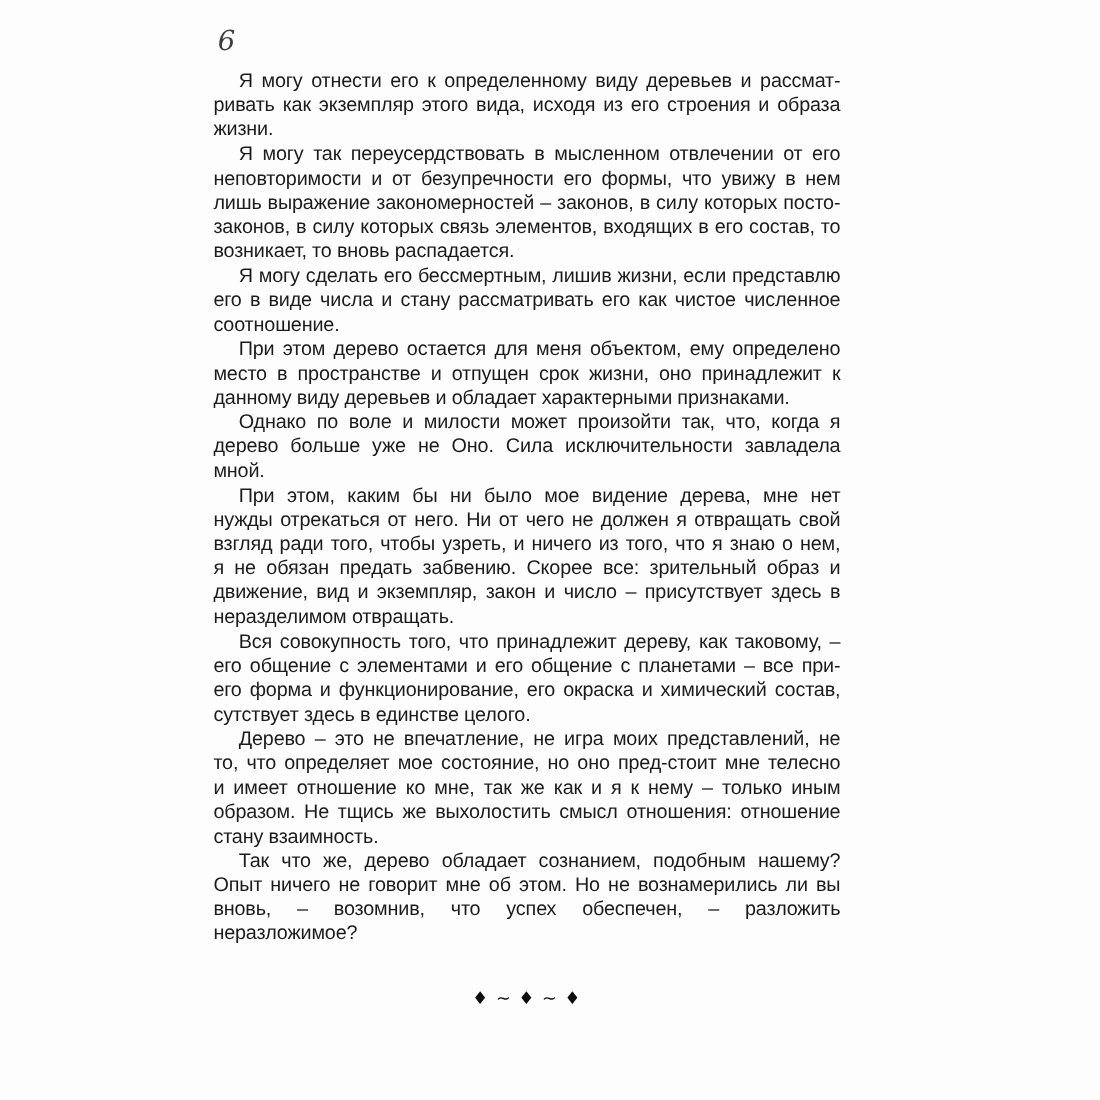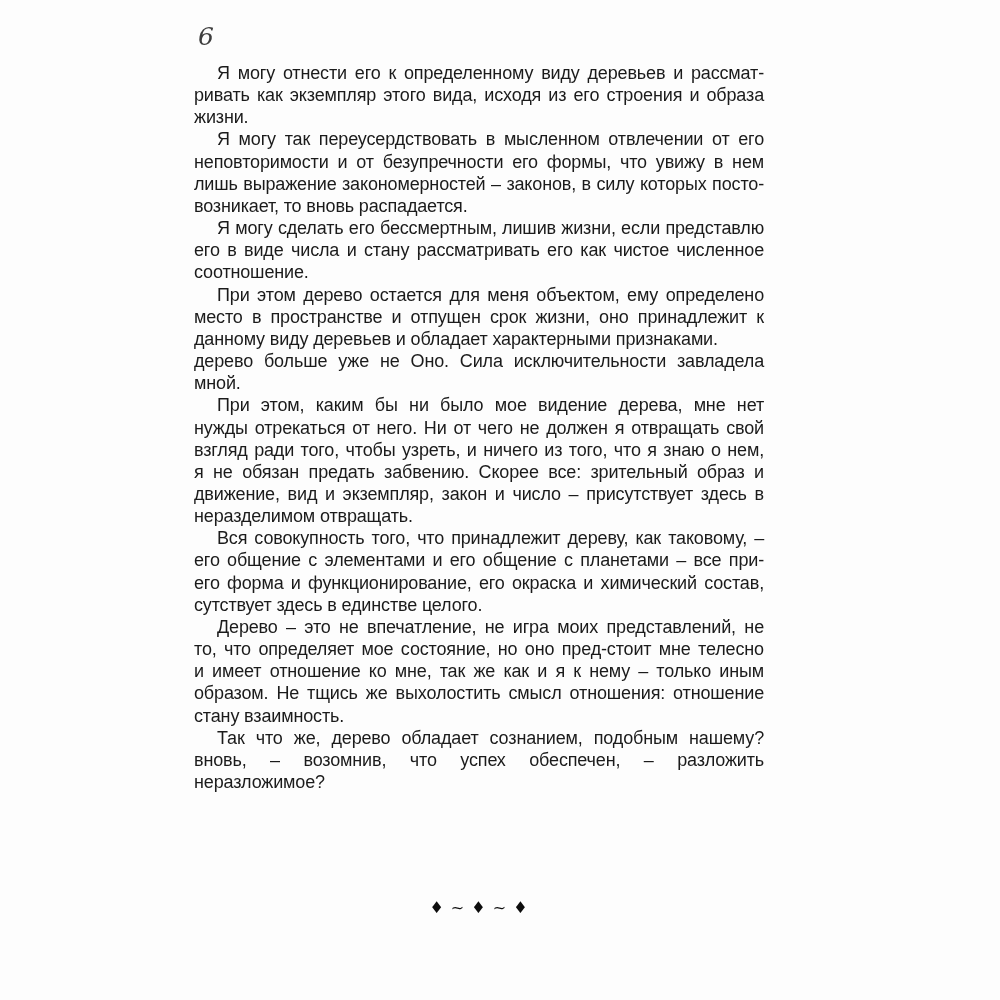--- a/index.html
+++ b/index.html
@@ -71,33 +71,35 @@
   <div class="text-block">
       <div class="paragraph">
         <div class="line para-start">Я могу отнести его к определенному виду деревьев и рассмат-</div>
         <div class="line">ривать как экземпляр этого вида, исходя из его строения и образа</div>
         <div class="line para-end">жизни.</div>
       </div>
       <div class="paragraph">
         <div class="line para-start">Я могу так переусердствовать в мысленном отвлечении от его</div>
         <div class="line">неповторимости и от безупречности его формы, что увижу в нем</div>
         <div class="line">лишь выражение закономерностей – законов, в силу которых посто-</div>
+        <div class="line">законов, в силу которых связь элементов, входящих в его состав, то</div>
         <div class="line para-end">возникает, то вновь распадается.</div>
       </div>
       <div class="paragraph">
         <div class="line para-start">Я могу сделать его бессмертным, лишив жизни, если представлю</div>
         <div class="line">его в виде числа и стану рассматривать его как чистое численное</div>
         <div class="line para-end">соотношение.</div>
       </div>
       <div class="paragraph">
         <div class="line para-start">При этом дерево остается для меня объектом, ему определено</div>
         <div class="line">место в пространстве и отпущен срок жизни, оно принадлежит к</div>
         <div class="line para-end">данному виду деревьев и обладает характерными признаками.</div>
       </div>
       <div class="paragraph">
+        <div class="line para-start">Однако по воле и милости может произойти так, что, когда я</div>
         <div class="line para-end">дерево больше уже не Оно. Сила исключительности завладела мной.</div>
       </div>
       <div class="paragraph">
         <div class="line para-start">При этом, каким бы ни было мое видение дерева, мне нет</div>
         <div class="line">нужды отрекаться от него. Ни от чего не должен я отвращать свой</div>
         <div class="line">взгляд ради того, чтобы узреть, и ничего из того, что я знаю о нем,</div>
         <div class="line">я не обязан предать забвению. Скорее все: зрительный образ и</div>
         <div class="line">движение, вид и экземпляр, закон и число – присутствует здесь в</div>
         <div class="line para-end">неразделимом отвращать.</div>
       </div>
@@ -109,18 +111,19 @@
       </div>
       <div class="paragraph">
         <div class="line para-start">Дерево – это не впечатление, не игра моих представлений, не</div>
         <div class="line">то, что определяет мое состояние, но оно пред-стоит мне телесно</div>
         <div class="line">и имеет отношение ко мне, так же как и я к нему – только иным</div>
         <div class="line">образом. Не тщись же выхолостить смысл отношения: отношение</div>
         <div class="line para-end">стану взаимность.</div>
       </div>
       <div class="paragraph">
         <div class="line para-start">Так что же, дерево обладает сознанием, подобным нашему?</div>
+        <div class="line">Опыт ничего не говорит мне об этом. Но не вознамерились ли вы</div>
         <div class="line">вновь, – возомнив, что успех обеспечен, – разложить неразложимое?</div>
       </div>
     </div>
 
   <div class="separator">♦ ~ ♦ ~ ♦</div>
 </div>
 
 </body></html>

